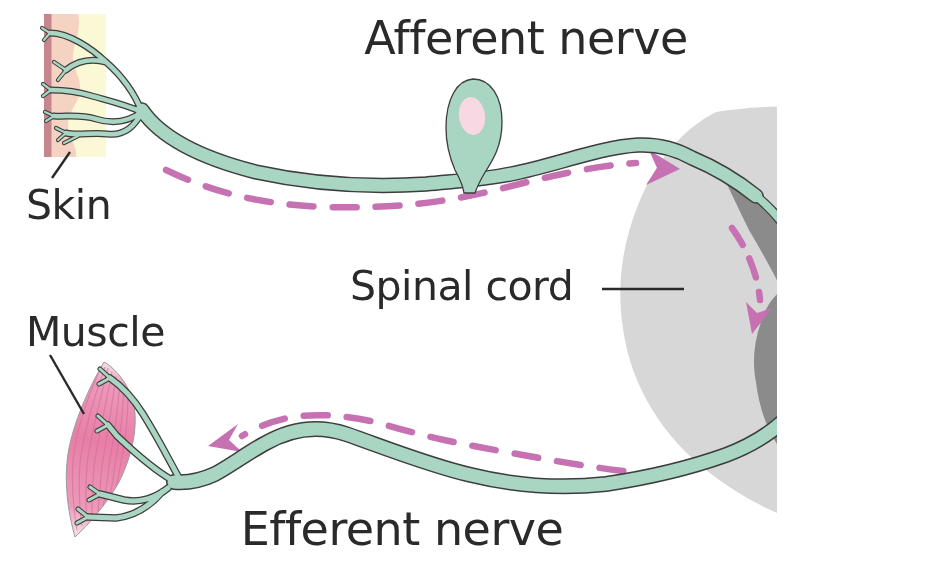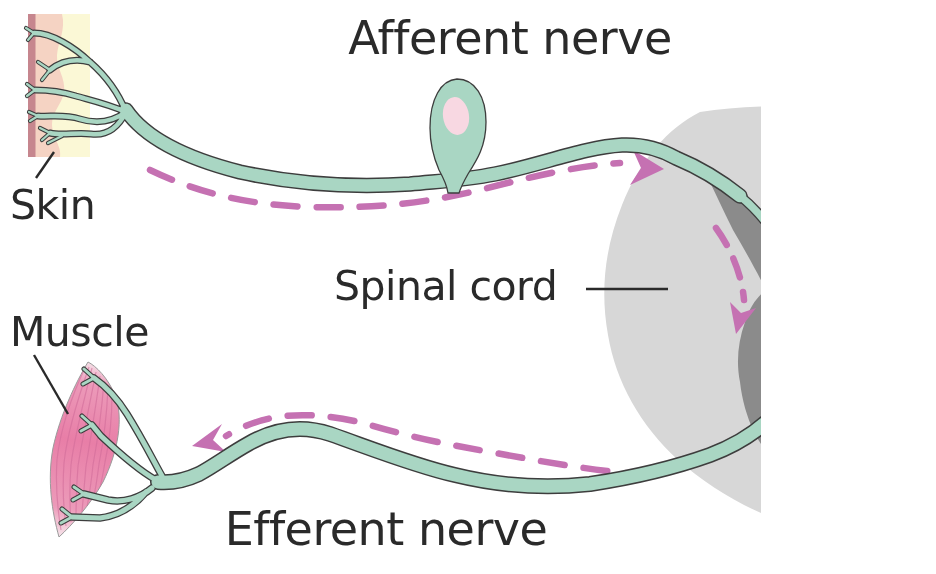--- a/index.html
+++ b/index.html
@@ -1,16 +1,16 @@
 <!DOCTYPE html>
 <html style="--c-nerve-fill: #a9d6c3; --c-nerve-outline: #3d3d3d; --c-soma-fill: #b2dbc8; --c-nucleus-fill: #f8d8e2; --c-arrow: #c571b2; --c-cord-white-matter: #d7d7d7; --c-cord-gray-matter: #8b8b8b; --c-central-canal: #3e3e3e; --c-muscle-core: #e87ea7; --c-muscle-mid: #ec9ab9; --c-muscle-tip: #f7edf0; --c-muscle-striation: #d06d9a; --c-skin-epidermis: #c6868e; --c-skin-dermis: #f5d3c3; --c-skin-subcutis: #fbf8d6; --c-text: #2a2a2a;"><head>
 <meta charset="utf-8">
 <style>
   html,body{margin:0;padding:0;background:#ffffff;}
-  .stage{width:761px;height:574px;position:relative;background:#fff;overflow:hidden;}
+  .stage{width:761px;height:574px;position:relative;background:#fff;overflow:hidden;padding-left:16px;}
   svg{display:block;}
   .t-label{font-family:"DejaVu Sans","Liberation Sans",sans-serif;
            fill:var(--c-text,#2a2a2a);letter-spacing:-0.5px;}
   .t-big{font-size:46px;}
   .t-med{font-size:41px;}
   .wm{fill:var(--c-cord-white-matter,#d8d8d8);}
   .gm{fill:var(--c-cord-gray-matter,#8b8b8b);}
   .canal{fill:var(--c-central-canal,#3e3e3e);}
   .nerve-under{fill:none;stroke:var(--c-nerve-outline,#3d3d3d);stroke-linecap:round;stroke-linejoin:round;}
   .nerve-over{fill:none;stroke:var(--c-nerve-fill,#a9d6c3);stroke-linecap:round;stroke-linejoin:round;}

